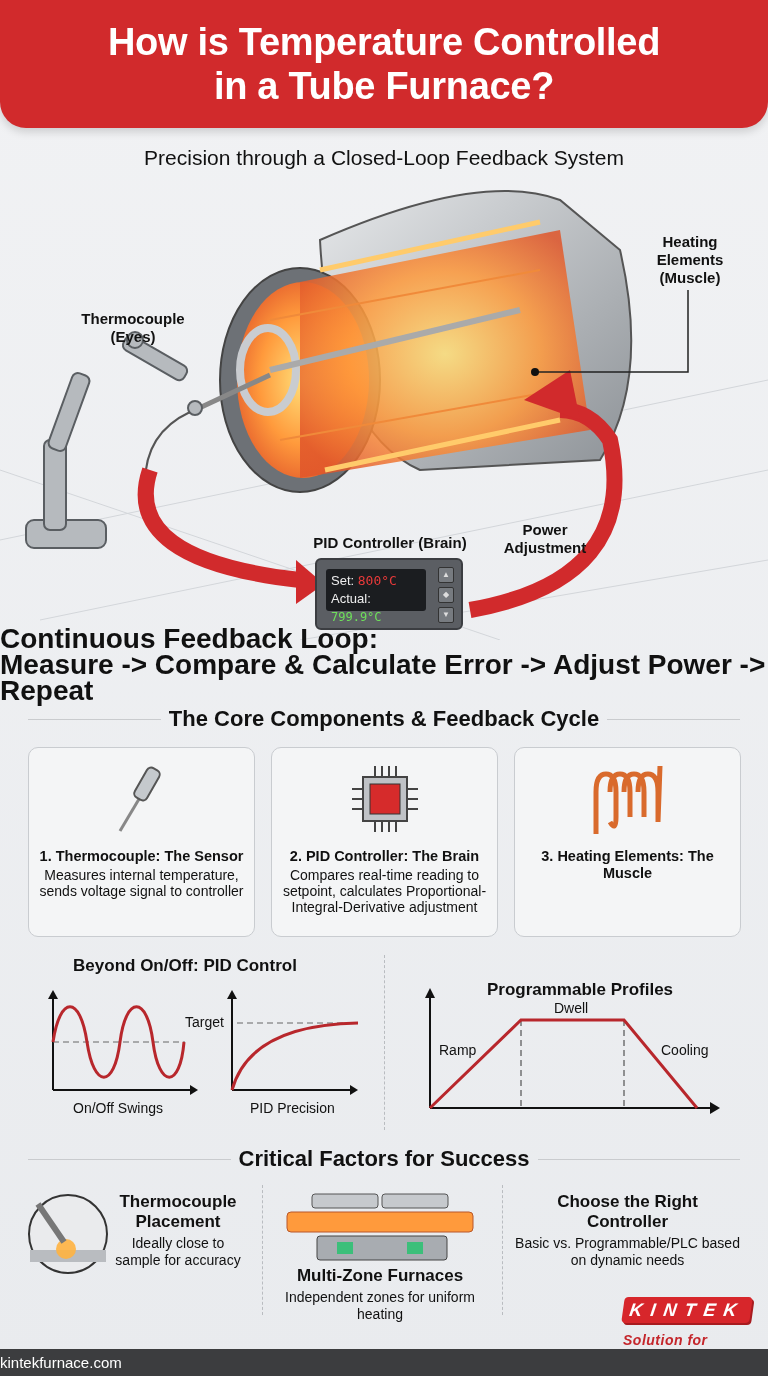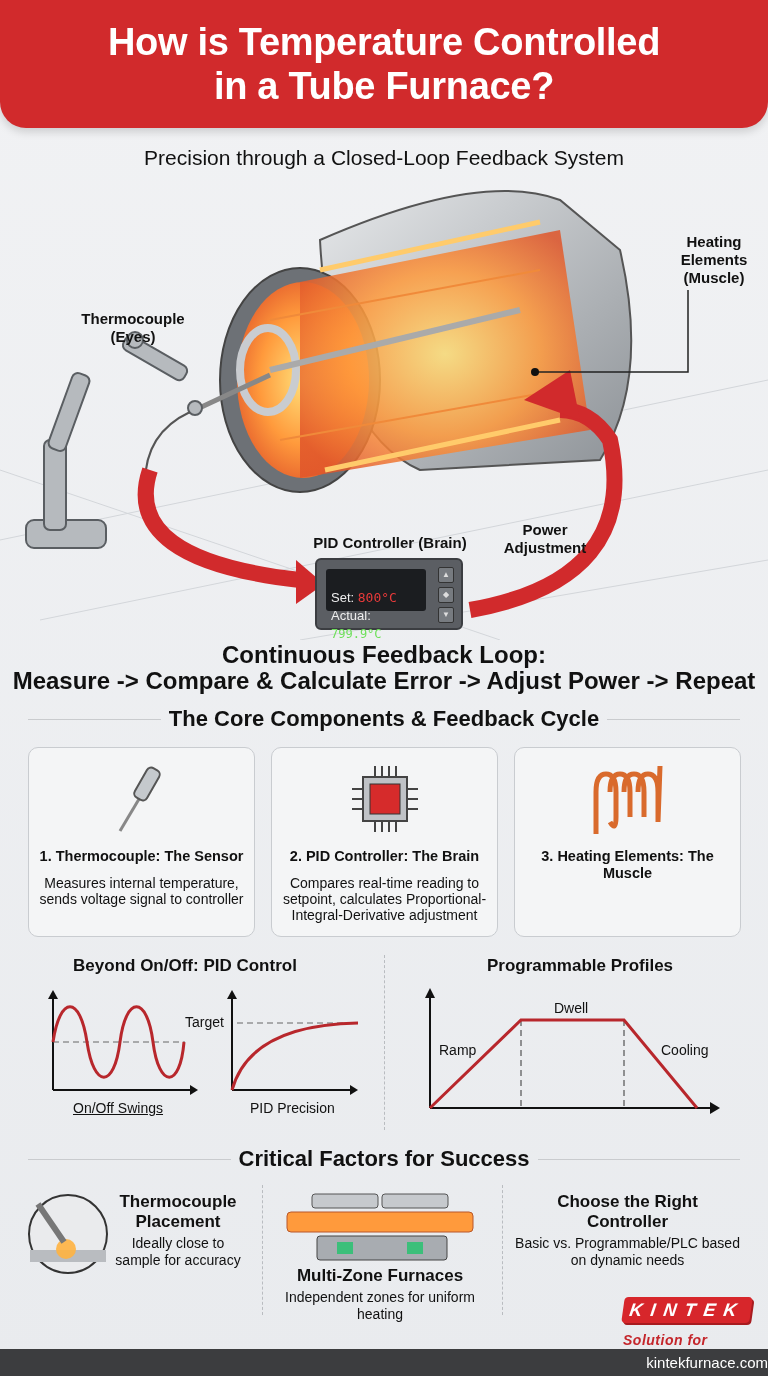--- a/index.html
+++ b/index.html
@@ -4,44 +4,44 @@
 <style>
   * { box-sizing: border-box; margin: 0; padding: 0; }
   body { width: 768px; height: 1376px; background: #eef0f2; font-family: "Liberation Sans", sans-serif; color: #111; position: relative; overflow: hidden; }
   .page { position: absolute; inset: 0; background: linear-gradient(#f1f2f4, #e9ebee); }
   .header { position: absolute; left: 0; top: 0; width: 768px; height: 128px; background: #d12a2c; border-radius: 0 0 26px 26px; box-shadow: 0 4px 8px rgba(0,0,0,0.15); display: flex; align-items: center; justify-content: center; text-align: center; }
   .header h1 { color: #fff; font-size: 38px; font-weight: bold; line-height: 44px; letter-spacing: -0.3px; }
   .subtitle { position: absolute; top: 146px; left: 0; width: 768px; text-align: center; font-size: 21px; font-weight: normal; }
   .hero { position: absolute; top: 180px; left: 0; width: 768px; height: 460px; }
   .lbl { position: absolute; font-size: 15px; font-weight: bold; text-align: center; line-height: 18px; }
   .pid { position: absolute; left: 315px; top: 558px; width: 148px; height: 72px; background: #5b5e63; border: 2px solid #3b3d41; border-radius: 6px; }
-  .pid .screen { position: absolute; left: 9px; top: 9px; width: 100px; height: 42px; background: #1b1d20; border-radius: 3px; font-size: 13px; color: #eee; padding: 20px 5px; line-height: 18px; }
+  .pid .screen { position: absolute; left: 9px; top: 9px; width: 100px; height: 42px; background: #1b1d20; border-radius: 3px; font-size: 13px; color: #eee; padding: 3px 5px; line-height: 18px; }
   .pid .set { color: #e83a3a; font-family: "DejaVu Sans Mono", monospace; }
   .pid .act { color: #6ee05a; font-family: "DejaVu Sans Mono", monospace; font-size: 12px; }
   .pid .btns { position: absolute; right: 7px; top: 7px; display: flex; flex-direction: column; gap: 4px; }
   .pid .btn { width: 16px; height: 16px; background: #777b80; border: 1px solid #333; border-radius: 2px; font-size: 8px; color: #ddd; text-align: center; line-height: 14px; }
-  .loop-text { position: absolute; top: 642px; left: 0; width: 768px; text-align: center; font-size: 24px; font-weight: bold; line-height: 26px; }
+  .loop-text { position: absolute; top: 626px; left: 0; width: 768px; text-align: left; font-size: 28px; font-weight: bold; line-height: 26px; }
   .section-title { position: absolute; left: 28px; width: 712px; display: flex; align-items: center; gap: 8px; }
   .section-title .line { flex: 1; height: 1px; background: #c9cbce; }
   .section-title span { font-size: 22px; font-weight: bold; white-space: nowrap; }
   .cards { position: absolute; top: 747px; left: 28px; width: 713px; display: flex; gap: 16px; }
   .card { flex: 1; height: 190px; background: #f4f5f6; border: 1px solid #c9ccd0; border-radius: 10px; text-align: center; padding-top: 8px; }
   .card .icon { height: 86px; display: flex; align-items: center; justify-content: center; }
   .card h3 { font-size: 14.5px; font-weight: bold; margin-top: 6px; line-height: 17px; }
-  .card p { font-size: 14px; line-height: 16px; margin-top: 10px; padding: 0 6px; }
+  .card p { font-size: 14px; line-height: 16px; margin-top: 2px; padding: 0 6px; }
   .mini-title { position: absolute; font-size: 17px; font-weight: bold; text-align: center; }
   .vdash { position: absolute; border-left: 1px dashed #b9bcc0; }
   .cap { position: absolute; font-size: 14px; }
   .factor { position: absolute; text-align: center; }
   .factor h4 { font-size: 17px; font-weight: bold; line-height: 20px; }
   .factor p { font-size: 14px; line-height: 17px; margin-top: 3px; }
   .logo { position: absolute; left: 623px; top: 1297px; }
   .logo .box { width: 128px; height: 26px; background: #d7262b; border-radius: 4px; transform: skewX(-8deg); color: #fff; font-weight: bold; font-style: italic; font-size: 18px; letter-spacing: 8px; text-align: center; line-height: 26px; box-shadow: 2px 2px 0 #a81b1f; }
   .logo .tag { font-size: 14px; color: #c4262b; font-weight: bold; font-style: italic; margin-top: 9px; letter-spacing: 0.5px; }
-  .footer { position: absolute; left: 0; top: 1349px; width: 768px; height: 27px; background: #3c3d3f; color: #fff; font-size: 15px; text-align: right; line-height: 27px; }
+  .footer { position: absolute; left: 0; top: 1349px; width: 768px; height: 27px; background: #3c3d3f; color: #fff; font-size: 15px; text-align: left; line-height: 27px; }
 </style>
 </head>
 <body>
 
 <div class="page">
 
   <div class="header">
     <h1>
       <span>How is Temperature Controlled</span><br>
       <span>in a Tube Furnace?</span>
@@ -104,21 +104,21 @@
     <polygon points="524,400 570,370 580,420" fill="#d12a2c"></polygon>
 
     <polyline points="535,372 688,372 688,290" fill="none" stroke="#222" stroke-width="1.5"></polyline>
     <circle cx="535" cy="372" r="4" fill="#111"></circle>
   </svg>
 
   <div class="lbl" style="left:78px;top:310px;width:110px;">
     <span>Thermocouple</span><br>
     <span>(Eyes)</span>
   </div>
-  <div class="lbl" style="left:664px;top:233px;width:100px;">
+  <div class="lbl" style="left:640px;top:233px;width:100px;">
     <span>Heating</span><br>
     <span>Elements</span><br>
     <span>(Muscle)</span>
   </div>
   <div class="lbl" style="left:300px;top:534px;width:180px;">PID Controller (Brain)</div>
   <div class="lbl" style="left:490px;top:521px;width:110px;">
     <span>Power</span><br>
     <span>Adjustment</span>
   </div>
 
@@ -198,26 +198,26 @@
     <g>
       <line x1="192" y1="105" x2="315" y2="105" stroke="#111" stroke-width="2"></line>
         <polygon points="318,105 310,100 310,110" fill="#111"></polygon>
       <line x1="192" y1="105" x2="192" y2="8" stroke="#111" stroke-width="2"></line>
         <polygon points="192,5 187,14 197,14" fill="#111"></polygon>
       <line x1="197" y1="38" x2="318" y2="38" stroke="#666" stroke-dasharray="6,4"></line>
       <path d="M192 105 Q210 40 318 38" fill="none" stroke="#b8272c" stroke-width="3"></path>
     </g>
   </svg>
   <div class="cap" style="left:185px;top:1014px;">Target</div>
-  <div class="cap" style="left:73px;top:1100px;text-decoration:underline;">On/Off Swings</div>
+  <div class="cap" style="left:73px;top:1100px;">On/Off Swings</div>
   <div class="cap" style="left:250px;top:1100px;">PID Precision</div>
 
   <div class="vdash" style="left:384px;top:955px;height:175px;"></div>
 
-  <div class="mini-title" style="left:420px;top:956px;width:320px;">Programmable Profiles</div>
+  <div class="mini-title" style="left:420px;top:980px;width:320px;">Programmable Profiles</div>
   <svg style="position:absolute;left:425px;top:985px;" width="300" height="130">
     <line x1="5" y1="123" x2="290" y2="123" stroke="#111" stroke-width="2"></line>
       <polygon points="295,123 285,117 285,129" fill="#111"></polygon>
     <line x1="5" y1="123" x2="5" y2="8" stroke="#111" stroke-width="2"></line>
       <polygon points="5,3 0,13 10,13" fill="#111"></polygon>
     <line x1="96" y1="35" x2="96" y2="123" stroke="#333" stroke-dasharray="6,4"></line>
     <line x1="199" y1="35" x2="199" y2="123" stroke="#333" stroke-dasharray="6,4"></line>
     <polyline points="5,123 96,35 199,35 272,123" fill="none" stroke="#b8272c" stroke-width="3"></polyline>
   </svg>
   <div class="cap" style="left:439px;top:1042px;">Ramp</div>

